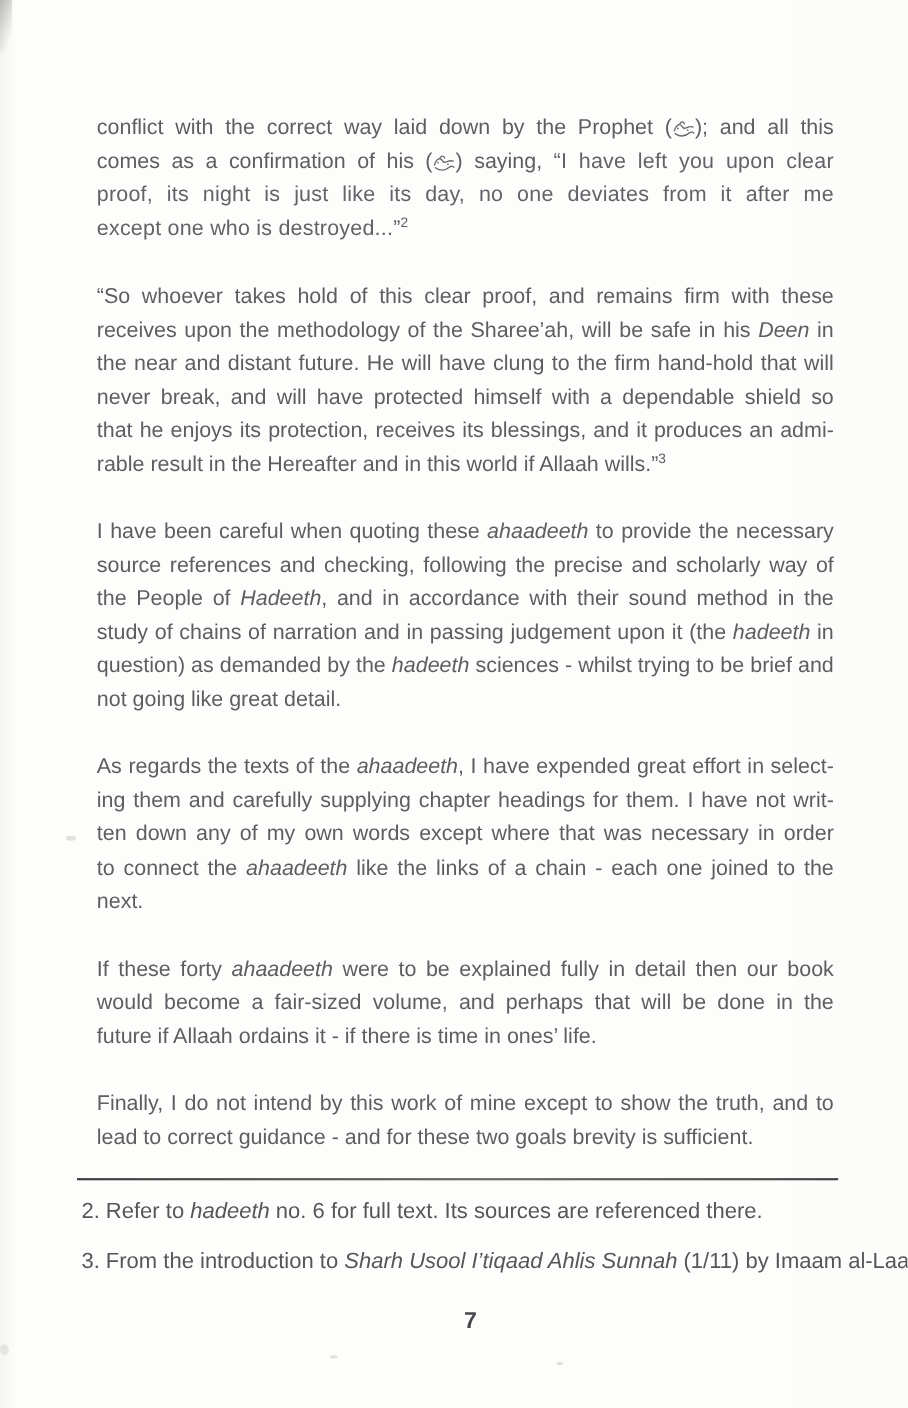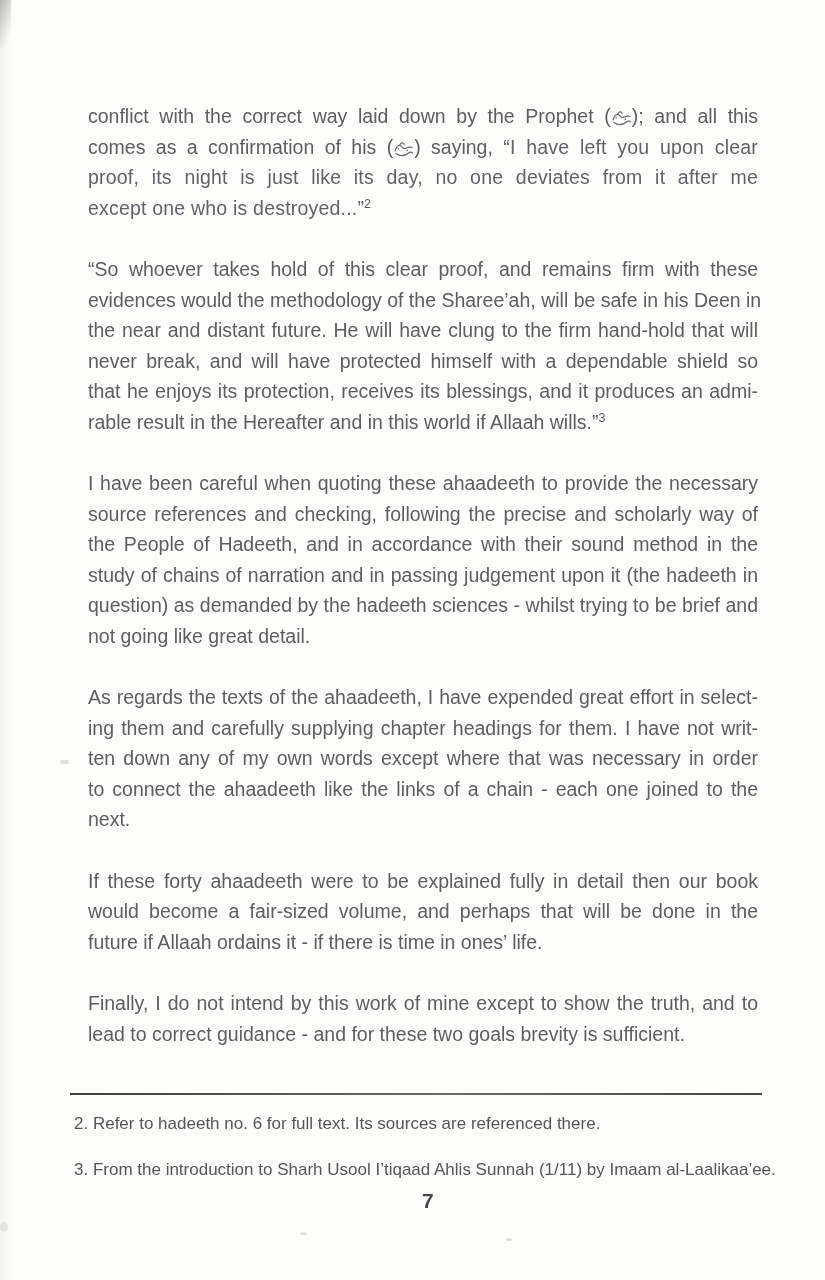--- a/index.html
+++ b/index.html
@@ -38,30 +38,30 @@
   .line {
     text-align: justify;
     text-align-last: justify;
     white-space: nowrap;
   }
   .line.last {
     text-align: center;
     text-align-last: left;
   }
   .b { font-weight: normal; color: #626368; letter-spacing: .2px; }
-  .i { }
+  .i { font-style: italic; }
   .sup { vertical-align: super; font-size: 12.5px; line-height: 0; font-weight: normal; }
   .pbuh { display: inline-block; vertical-align: -3px; color: #6a6b6f; }
   .pbuh svg { display: block; }
 
   
   .footnotes {
-    position: absolute; left: 74px; top: 1093px; width: 692px;
+    position: absolute; left: 74px; top: 1071px; width: 692px;
     color: #55565a;
-    font-size: 17px;
+    font-size: 20px;
     line-height: 21px;
   }
   .fn-rule {
     width: 692px; height: 2px;
     background: linear-gradient(90deg, #3f3f3f, #6a6a66 55%, #454545);
     margin-left: -4px;
   }
   .fn-line { margin-top: 18px; white-space: nowrap; }
   .fn-line + .fn-line { margin-top: 25px; }
 
@@ -103,21 +103,21 @@
                 <path d="M7 4.6 C8.3 2.2, 10.6 2.6, 11.2 4.6"></path>
               </g>
               <circle cx="5.2" cy="8.8" r="0.8" fill="currentColor"></circle>
               <circle cx="14.2" cy="10.4" r="0.8" fill="currentColor"></circle>
             </svg></span><span>) saying, </span><span class="b">“I have left you upon clear</span></div>
         <div class="line"><span class="b">proof, its night is just like its day, no one deviates from it after me</span></div>
         <div class="line last"><span class="b">except one who is destroyed...”</span><span class="sup">2</span></div>
       </div>
       <div class="para">
         <div class="line"><span>“So whoever takes hold of this clear proof, and remains firm with these</span></div>
-        <div class="line"><span>evidences would the methodology of the Sharee’ah, will be safe in his </span><span class="i">Deen</span><span> in</span></div>
+        <div class="line"><span>receives upon the methodology of the Sharee’ah, will be safe in his </span><span class="i">Deen</span><span> in</span></div>
         <div class="line"><span>the near and distant future. He will have clung to the firm hand-hold that will</span></div>
         <div class="line"><span>never break, and will have protected himself with a dependable shield so</span></div>
         <div class="line"><span>that he enjoys its protection, receives its blessings, and it produces an admi-</span></div>
         <div class="line last"><span>rable result in the Hereafter and in this world if Allaah wills.”</span><span class="sup">3</span></div>
       </div>
       <div class="para">
         <div class="line"><span>I have been careful when quoting these </span><span class="i">ahaadeeth</span><span> to provide the necessary</span></div>
         <div class="line"><span>source references and checking, following the precise and scholarly way of</span></div>
         <div class="line"><span>the People of </span><span class="i">Hadeeth</span><span>, and in accordance with their sound method in the</span></div>
         <div class="line"><span>study of chains of narration and in passing judgement upon it (the </span><span class="i">hadeeth</span><span> in</span></div>

